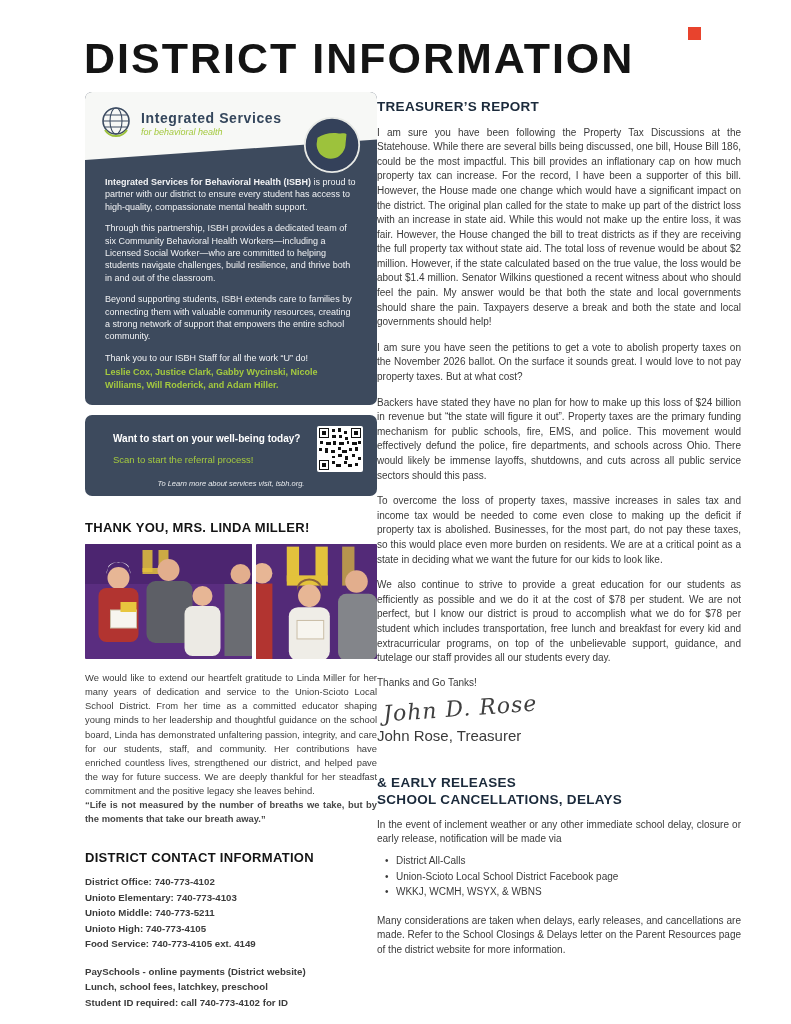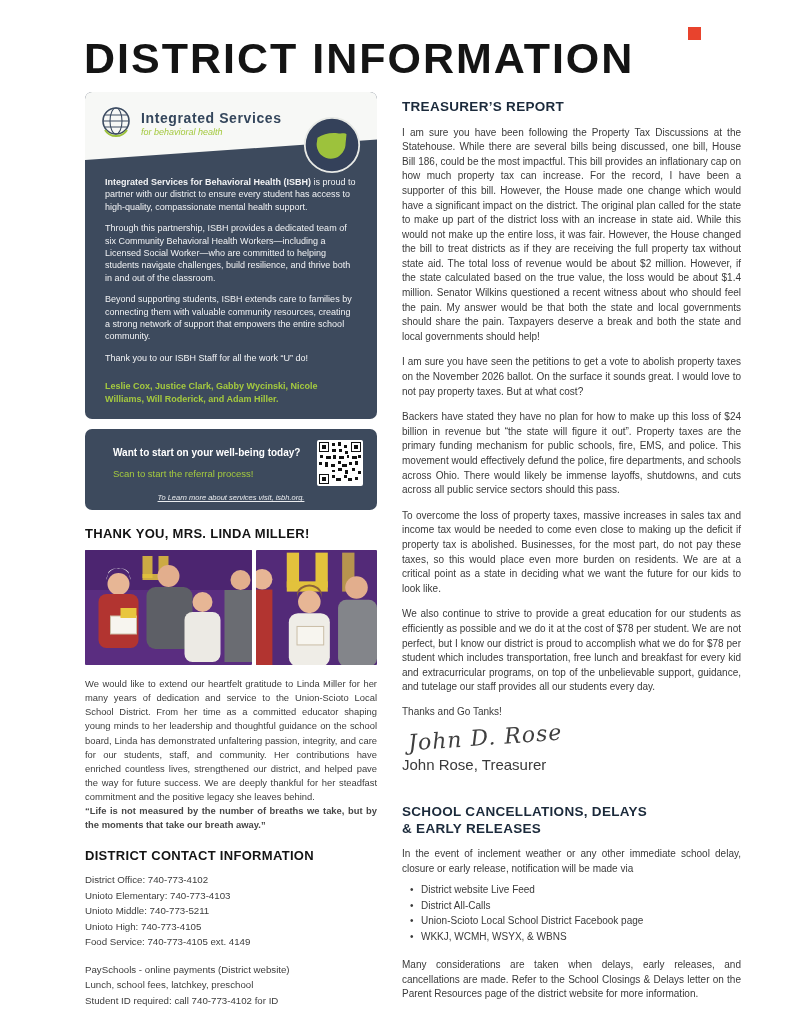--- a/index.html
+++ b/index.html
@@ -13,21 +13,21 @@
   .page-title {
     position:absolute; left:84px; top:34px;
     font-size:43px; font-weight:900; letter-spacing:2px; color:#141414;
     font-family:"Liberation Sans", sans-serif;
   }
   .accent-square {
     position:absolute; left:688px; top:27px; width:13px; height:13px;
     background:var(--accent_red, #e8432d);
   }
   
-  .columns { position:absolute; left:85px; top:92px; width:656px; display:flex; gap:25px; }
+  .columns { position:absolute; left:85px; top:92px; width:656px; display:flex; }
   .col-left  { width:292px; flex:none; }
   .col-right { flex:1; padding-top:6px; }
 
   
   .isbh-card {
     position:relative; background:var(--navy, #3d4a5d); border-radius:7px;
     overflow:hidden;
   }
   .isbh-header {
     background:#f7f8f6; height:68px; padding:12px 14px;
@@ -50,39 +50,39 @@
   .referral-card {
     margin-top:10px; background:var(--navy, #3d4a5d); border-radius:7px;
     padding:11px 14px 8px;
   }
   .referral-row { display:flex; align-items:center; gap:12px; }
   .referral-text { flex:1; padding-left:14px; }
   .referral-line1 { color:#ffffff; font-weight:700; font-size:10px; }
   .referral-line2 { color:var(--green, #a4c93f); font-size:9.5px; margin-top:10px; }
   .qr-code { width:46px; height:46px; flex:none; background:#fff; padding:2px; border-radius:2px; }
   .qr-code svg { width:100%; height:100%; display:block; }
-  .referral-footer { text-align:center; color:#e9ebee; font-size:7.5px; font-style:italic; margin-top:7px;text-decoration:underline; }
+  .referral-footer { text-align:center; color:#e9ebee; font-size:7.5px; font-style:italic; margin-top:7px; }
 
   
   .left-heading {
-    margin-top:16px; font-size:13px; font-weight:800; color:#141414; letter-spacing:0.3px;
+    margin-top:24px; font-size:13px; font-weight:800; color:#141414; letter-spacing:0.3px;
   }
   .photos { margin-top:9px; display:flex; gap:4px; height:115px; }
   .photo { border-radius:1px; overflow:hidden; }
   .photo svg { width:100%; height:100%; display:block; }
   .photo-left  { flex:1.38; }
   .photo-right { flex:1; }
   .body-para {
     margin-top:12px; font-size:9.4px; line-height:1.5; text-align:justify; color:#3c3c3c;
   }
   .quote-para {
     font-size:9.4px; line-height:1.5; text-align:justify;
     font-weight:700; color:#474747;
   }
-  .contact-list { list-style:none; margin-top:9px; }
+  .contact-list { list-style:none; margin-top:9px;font-weight:bold; }
   .contact-list li { font-size:9.7px; line-height:1.6; color:#3c3c3c; }
   .contact-gap { margin-top:12px; }
 
   
   .right-heading {
     font-size:13.5px; font-weight:800; color:var(--heading, #1b2a3b);
     letter-spacing:0.3px; line-height:1.3; margin-bottom:10px;
   }
   .right-para {
     font-size:10px; line-height:1.46; text-align:justify; color:#3a3a3a; margin-bottom:11px;
@@ -137,21 +137,21 @@
         <div class="ohio-badge">
           <svg viewBox="0 0 64 64">
             <circle cx="32" cy="32" r="30" fill="#34415a" stroke="#e8eae6" stroke-width="2"></circle>
             <path d="M16 24 C22 20 30 18 38 19 C43 20 46 18 48 20 L47 30 C47 36 44 41 40 44 C36 47 30 48 25 46 C19 44 15 38 15 31 Z" fill="#9dc23c"></path>
           </svg>
         </div>
         <div class="isbh-body">
           <p><span class="isbh-bold">Integrated Services for Behavioral Health (ISBH)</span><span> is proud to partner with our district to ensure every student has access to high-quality, compassionate mental health support.</span></p>
           <p>Through this partnership, ISBH provides a dedicated team of six Community Behavioral Health Workers—including a Licensed Social Worker—who are committed to helping students navigate challenges, build resilience, and thrive both in and out of the classroom.</p>
           <p>Beyond supporting students, ISBH extends care to families by connecting them with valuable community resources, creating a strong network of support that empowers the entire school community.</p>
-          <p style="margin-bottom:16px;">Thank you to our ISBH Staff for all the work “U” do!</p>
+          <p style="margin-bottom:2px;">Thank you to our ISBH Staff for all the work “U” do!</p>
           <p class="isbh-staff">Leslie Cox, Justice Clark, Gabby Wycinski, Nicole Williams, Will Roderick, and Adam Hiller.</p>
         </div>
       </div>
 
       <div class="referral-card">
         <div class="referral-row">
           <div class="referral-text">
             <div class="referral-line1">Want to start on your well-being today?</div>
             <div class="referral-line2">Scan to start the referral process!</div>
           </div>
@@ -277,28 +277,27 @@
       <p class="right-para">I am sure you have seen the petitions to get a vote to abolish property taxes on the November 2026 ballot. On the surface it sounds great. I would love to not pay property taxes. But at what cost?</p>
       <p class="right-para">Backers have stated they have no plan for how to make up this loss of $24 billion in revenue but “the state will figure it out”. Property taxes are the primary funding mechanism for public schools, fire, EMS, and police. This movement would effectively defund the police, fire departments, and schools across Ohio. There would likely be immense layoffs, shutdowns, and cuts across all public service sectors should this pass.</p>
       <p class="right-para">To overcome the loss of property taxes, massive increases in sales tax and income tax would be needed to come even close to making up the deficit if property tax is abolished. Businesses, for the most part, do not pay these taxes, so this would place even more burden on residents. We are at a critical point as a state in deciding what we want the future for our kids to look like.</p>
       <p class="right-para">We also continue to strive to provide a great education for our students as efficiently as possible and we do it at the cost of $78 per student. We are not perfect, but I know our district is proud to accomplish what we do for $78 per student which includes transportation, free lunch and breakfast for every kid and extracurricular programs, on top of the unbelievable support, guidance, and tutelage our staff provides all our students every day.</p>
 
       <p class="thanks-line">Thanks and Go Tanks!</p>
       <div class="signature">John D. Rose</div>
       <p class="byline">John Rose, Treasurer</p>
 
       <h2 class="right-heading cancel-heading">
+        <span style="display:block">&amp; EARLY RELEASES</span>
         <span style="display:block">SCHOOL CANCELLATIONS, DELAYS</span>
-        <span style="display:block">&amp; EARLY RELEASES</span>
       </h2>
 
       <p class="right-para" style="margin-bottom:6px;">In the event of inclement weather or any other immediate school delay, closure or early release, notification will be made via</p>
 
       <ul class="bullet-list">
-        <li>District website Live Feed</li>
         <li>District All-Calls</li>
         <li>Union-Scioto Local School District Facebook page</li>
         <li>WKKJ, WCMH, WSYX, &amp; WBNS</li>
       </ul>
 
       <p class="right-para" style="margin-top:14px;">Many considerations are taken when delays, early releases, and cancellations are made. Refer to the School Closings &amp; Delays letter on the Parent Resources page of the district website for more information.</p>
     </div>
   </div>
 </div>
 

